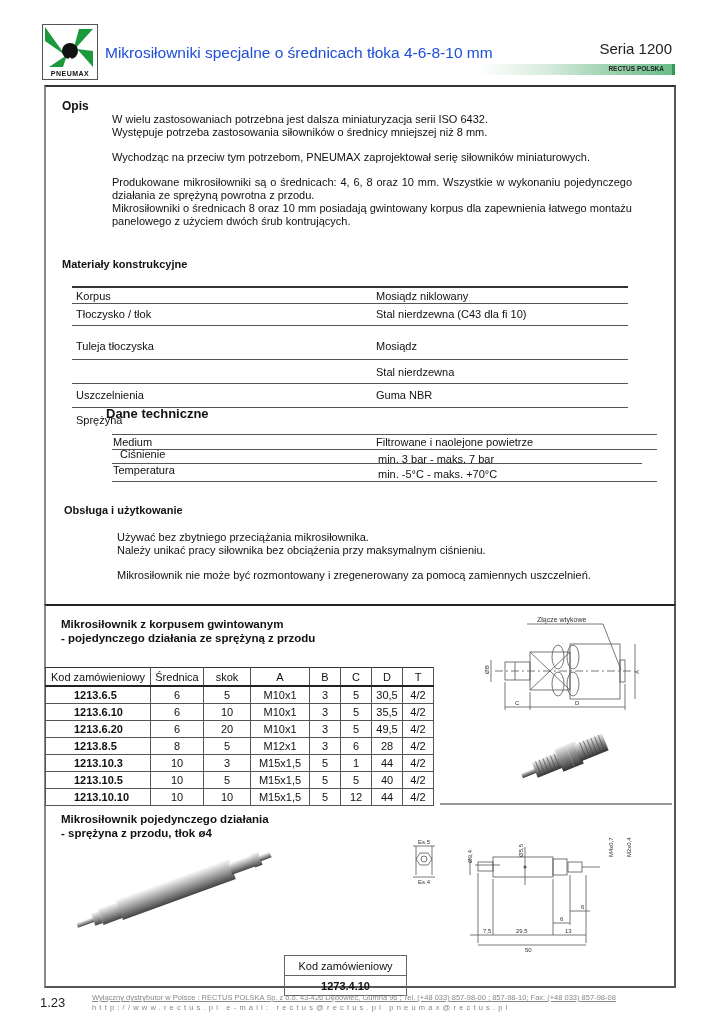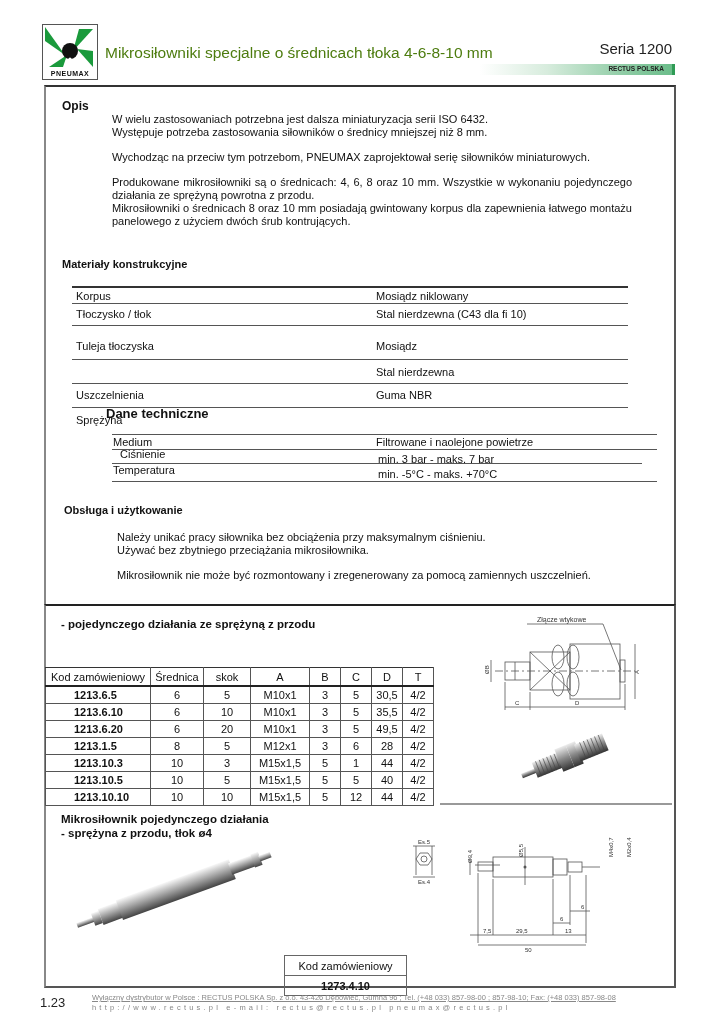--- a/index.html
+++ b/index.html
@@ -4,21 +4,21 @@
 <style>
   html, body { margin: 0; padding: 0; background: #ffffff; }
   body { width: 725px; height: 1024px; position: relative; overflow: hidden;
          font-family: "Liberation Sans", sans-serif; color: #111; }
   .abs { position: absolute; }
 
   
   .logo { left: 42px; top: 24px; width: 54px; height: 54px; border: 1px solid #555; background: #fff; }
   .logo-text { position: absolute; left: 0; right: 0; bottom: 2px; text-align: center;
                font-size: 7px; font-weight: bold; letter-spacing: 0.5px; color: #111; }
-  .title { left: 105px; top: 44px; font-size: 15.5px; color: #4d7c0f; }
+  .title { left: 105px; top: 44px; font-size: 15.5px; color: #1d4ed8; }
   .series { right: 53px; top: 40px; font-size: 15px; color: #222; }
   .band { left: 480px; top: 64px; width: 192px; height: 11px;
           background: linear-gradient(to right, rgba(255,255,255,1) 0%, #d7ecdd 35%, #8fcca5 75%, #6bbd8a 100%);
           border-right: 3px solid #2f9b55; }
   .band span { position: absolute; right: 8px; top: 1px; font-size: 6.5px; font-weight: bold; color: #222; }
 
   
   .box-top { left: 44px; top: 85px; width: 628px; height: 518px;
              border-left: 2px solid #888; border-right: 2px solid #555; border-top: 2px solid #333; }
   .box-bottom { left: 44px; top: 604px; width: 628px; height: 380px;
@@ -123,29 +123,30 @@
 </div>
 <div class="hline" style="left:112px; top:463px; width:530px;"></div>
 <div class="mat-row" style="left:112px; top:464px;">
   <span class="k" style="left:1px">Temperatura</span>
   <span class="v" style="left:266px; top:4px">min. -5°C  - maks. +70°C</span>
 </div>
 <div class="hline" style="left:112px; top:481px; width:545px;"></div>
 
 <div class="abs h-section" style="left:64px; top:504px; font-size:11px;">Obsługa i użytkowanie</div>
 <div class="abs p" style="left:117px; top:531px; width:520px;">
+  <div>Używać bez zbytniego przeciążania mikrosiłownika.</div>
   <div>Należy unikać pracy siłownika bez obciążenia przy maksymalnym ciśnieniu.</div>
-  <div>Używać bez zbytniego przeciążania mikrosiłownika.</div>
   <div style="height:12px"></div>
   <div>Mikrosiłownik nie może być rozmontowany i zregenerowany za pomocą zamiennych uszczelnień.</div>
 </div>
 
 <div class="abs box-bottom"></div>
 
 <div class="abs h-section" style="left:61px; top:617px; font-size:11.5px; line-height:14px;">
+  <div>Mikrosiłownik z korpusem gwintowanym</div>
   <div>- pojedynczego działania ze sprężyną z przodu</div>
 </div>
 
 <table class="order">
   <tbody>
       <tr class="head">
     <td style="width:98px">Kod zamówieniowy</td>
     <td style="width:46px">Średnica</td>
     <td style="width:40px">skok</td>
     <td style="width:52px">A</td>
@@ -178,21 +179,21 @@
     <td class="code">1213.6.20</td>
     <td>6</td>
     <td>20</td>
     <td>M10x1</td>
     <td>3</td>
     <td>5</td>
     <td>49,5</td>
     <td>4/2</td>
   </tr>
   <tr>
-    <td class="code">1213.1.5</td>
+    <td class="code">1213.8.5</td>
     <td>8</td>
     <td>5</td>
     <td>M12x1</td>
     <td>3</td>
     <td>6</td>
     <td>28</td>
     <td>4/2</td>
   </tr>
   <tr>
     <td class="code">1213.10.3</td>

